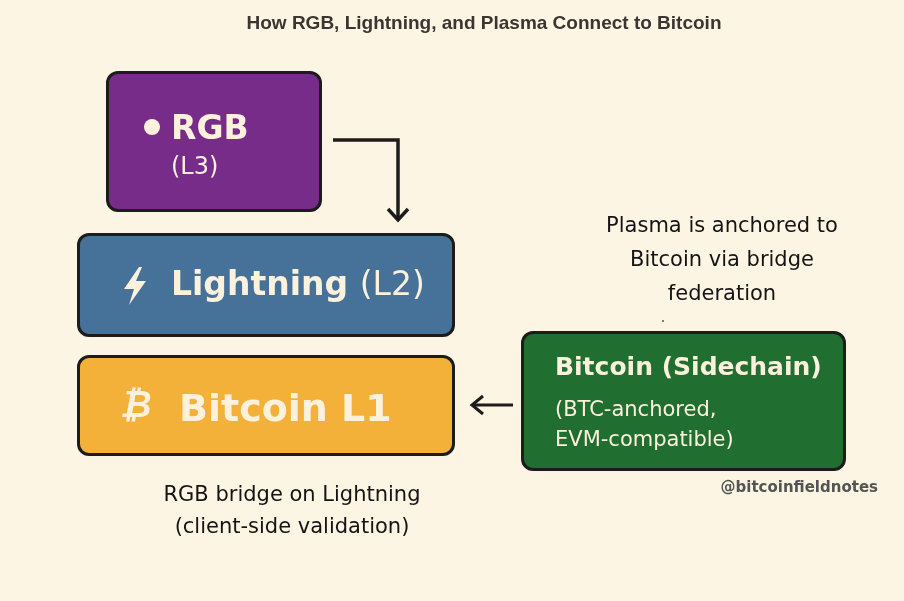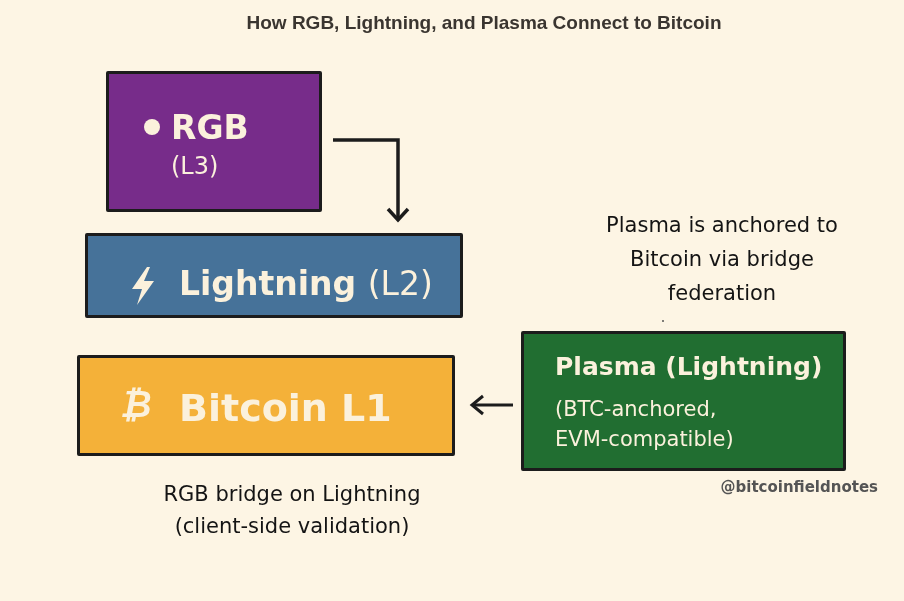--- a/index.html
+++ b/index.html
@@ -1,21 +1,21 @@
 <!DOCTYPE html>
 <html><head>
 <meta charset="utf-8">
 <style>
   html,body{margin:0;padding:0;}
   body{width:904px;height:601px;background:#fdf5e4;position:relative;overflow:hidden;font-family:"DejaVu Sans",sans-serif;}
   .abs{position:absolute;padding-left:32px;}
   .title{left:0;top:12px;width:904px;text-align:center;font-family:"Liberation Sans",sans-serif;font-weight:bold;font-size:19px;color:#3a3530;}
-  .box{position:absolute;border:3px solid #1c1c1c;border-radius:2px;box-sizing:border-box;color:#fbf1dc;font-weight:bold;}
+  .box{position:absolute;border:3px solid #1c1c1c;border-radius:12px;box-sizing:border-box;color:#fbf1dc;font-weight:bold;}
   .rgb{left:106px;top:71px;width:216px;height:141px;background:#772c8a;}
-  .ln{left:77px;top:233px;width:378px;height:85px;background:#467299;margin-left:8px;}
+  .ln{left:77px;top:233px;width:378px;height:104px;background:#467299;}
   .btc{left:77px;top:355px;width:378px;height:101px;background:#f4b139;}
   .pl{left:521px;top:331px;width:325px;height:140px;background:#216e31;}
   .dot{position:absolute;left:35px;top:45px;width:16px;height:16px;border-radius:50%;background:#fbf1dc;}
   .rgb-t{position:absolute;left:62px;top:34px;font-size:33px;}
   .rgb-s{position:absolute;left:62px;top:78px;font-size:24px;font-weight:normal;text-align:center;}
   .ln-icon{position:absolute;left:40px;top:30px;width:30px;height:40px;}
   .ln-t{position:absolute;left:91px;top:28px;font-size:33px;}
   .ln-t .l2{font-weight:normal;}
   .btc-icon{position:absolute;left:40px;top:26px;font-size:36px;font-style:italic;}
   .btc-t{position:absolute;left:99px;top:28px;font-size:38px;}
@@ -58,21 +58,21 @@
     <span class="l2">(L2)</span>
   </div>
 </div>
 
 <div class="box btc">
   <div class="btc-icon">₿</div>
   <div class="btc-t">Bitcoin L1</div>
 </div>
 
 <div class="box pl">
-  <div class="pl-t">Plasma (Lightning)</div>
+  <div class="pl-t">Bitcoin (Sidechain)</div>
   <div class="pl-s">
     <div>(BTC-anchored,</div>
     <div>EVM-compatible)</div>
   </div>
 </div>
 
 <div class="abs note">
   <div>Plasma is anchored to</div>
   <div>Bitcoin via bridge</div>
   <div>federation</div>

